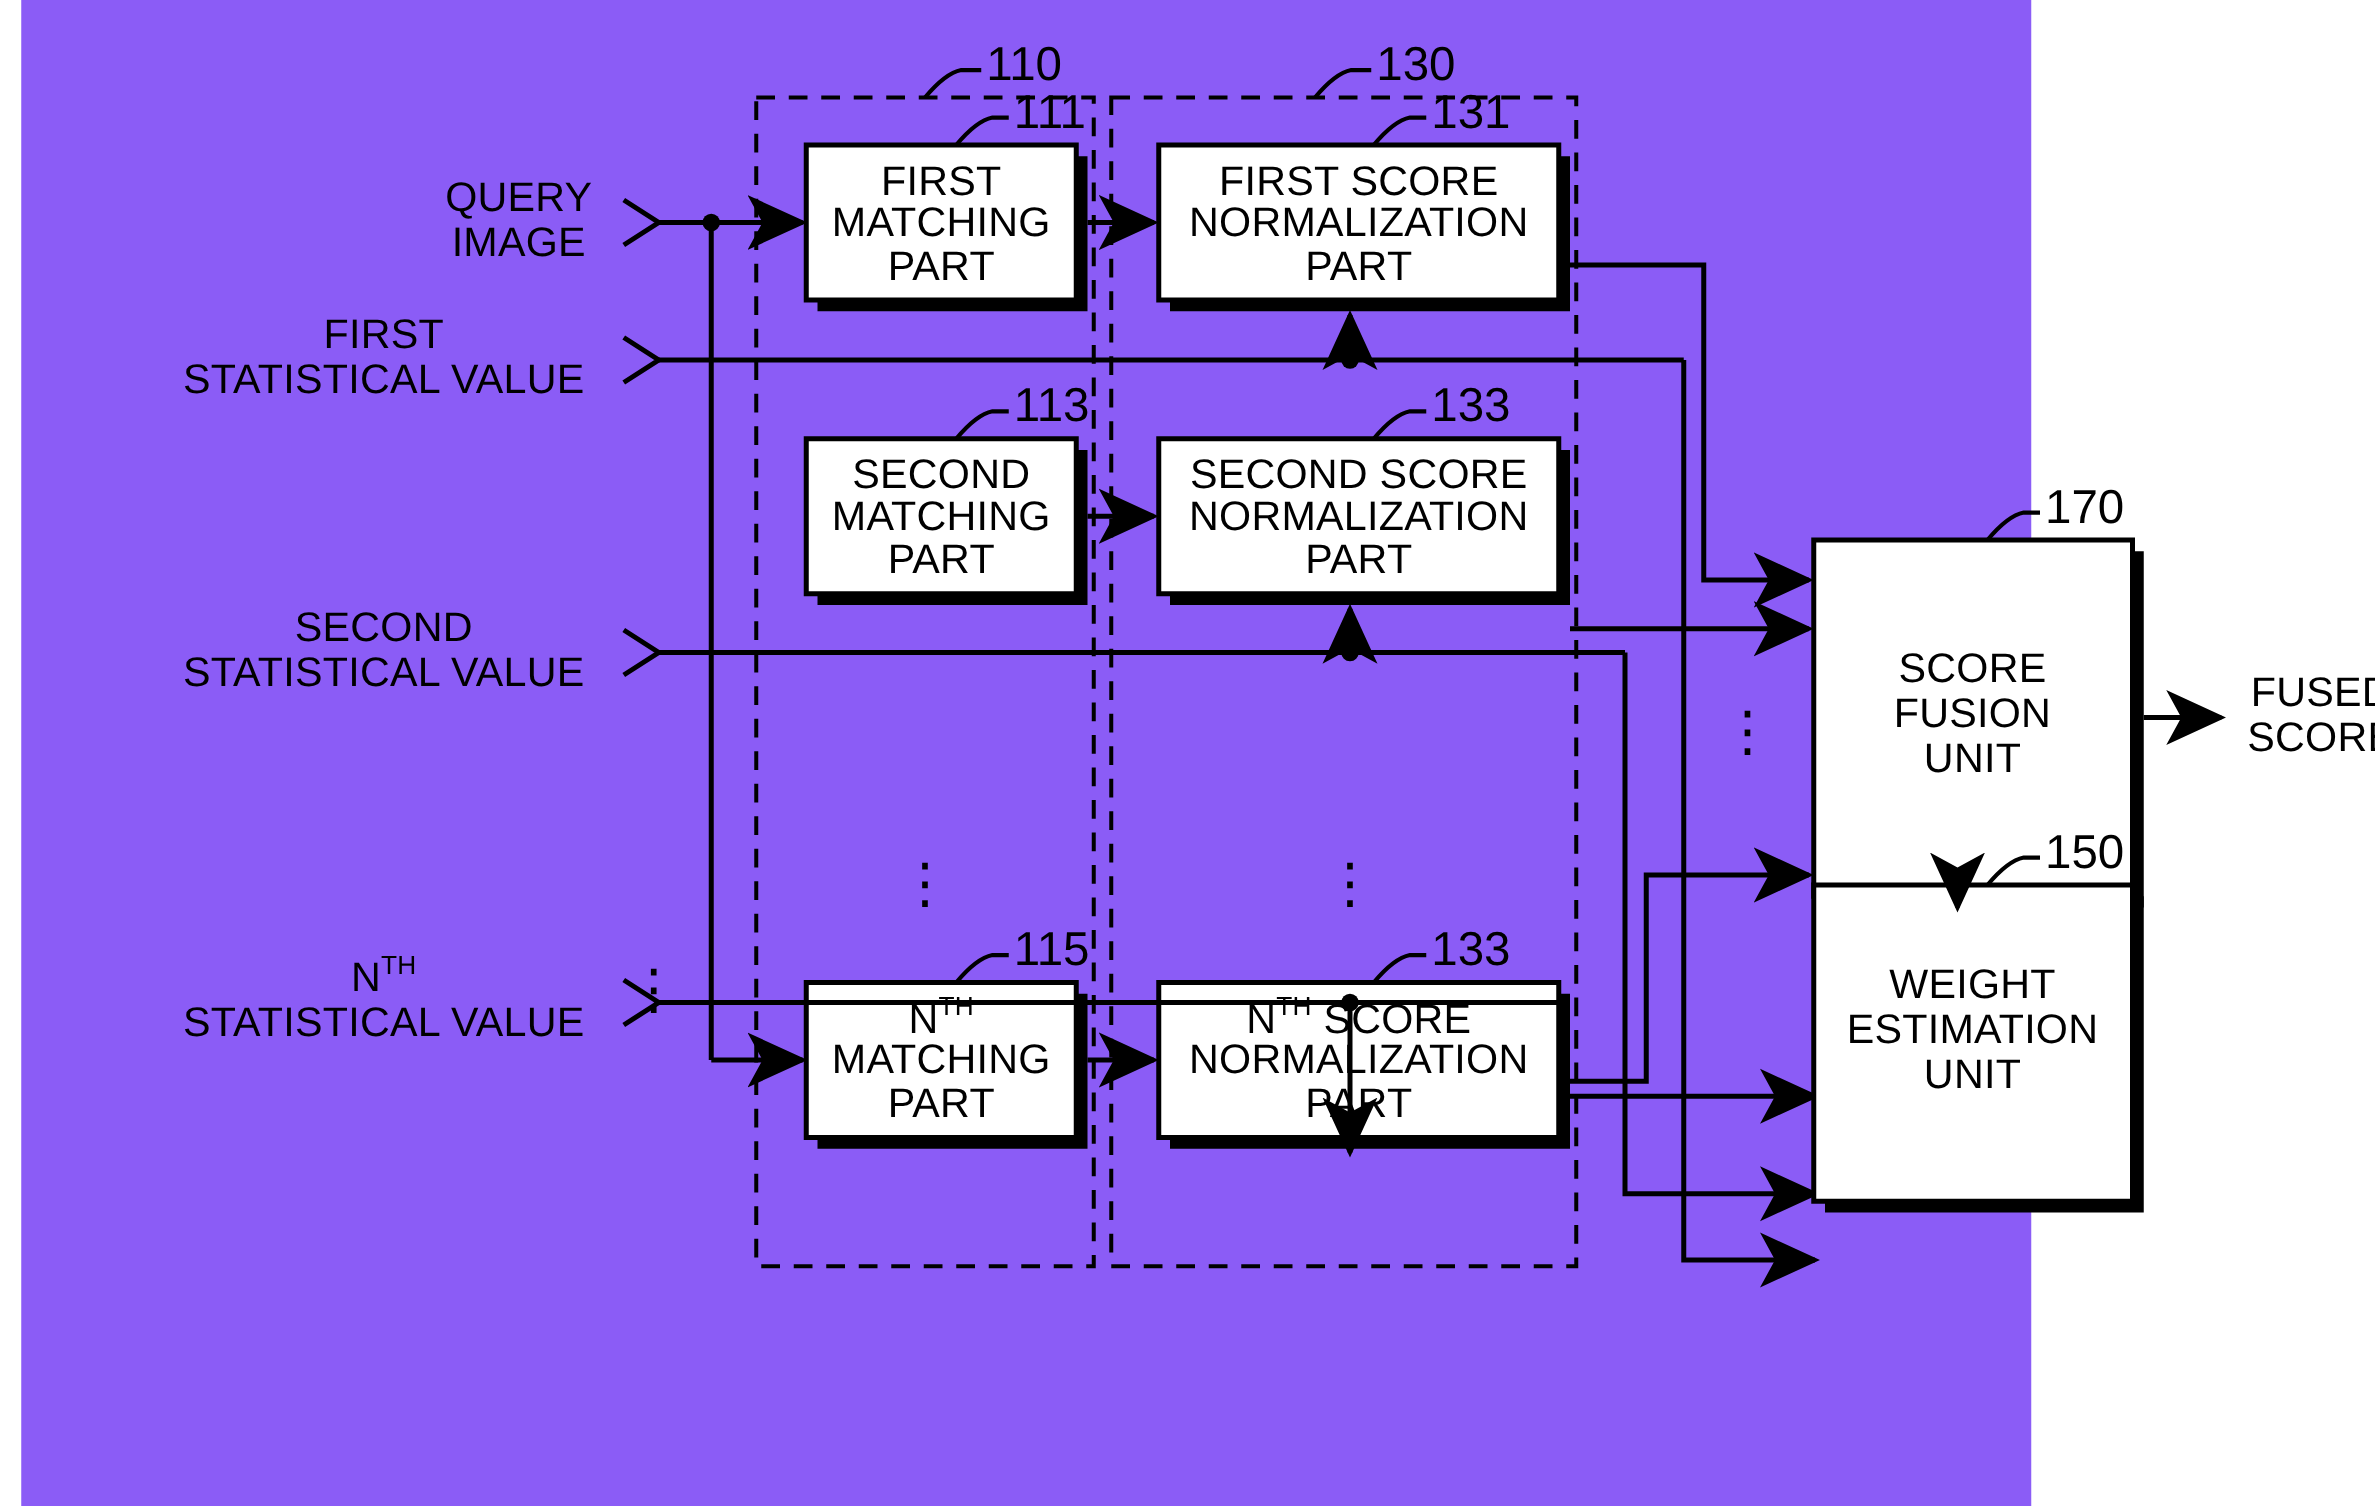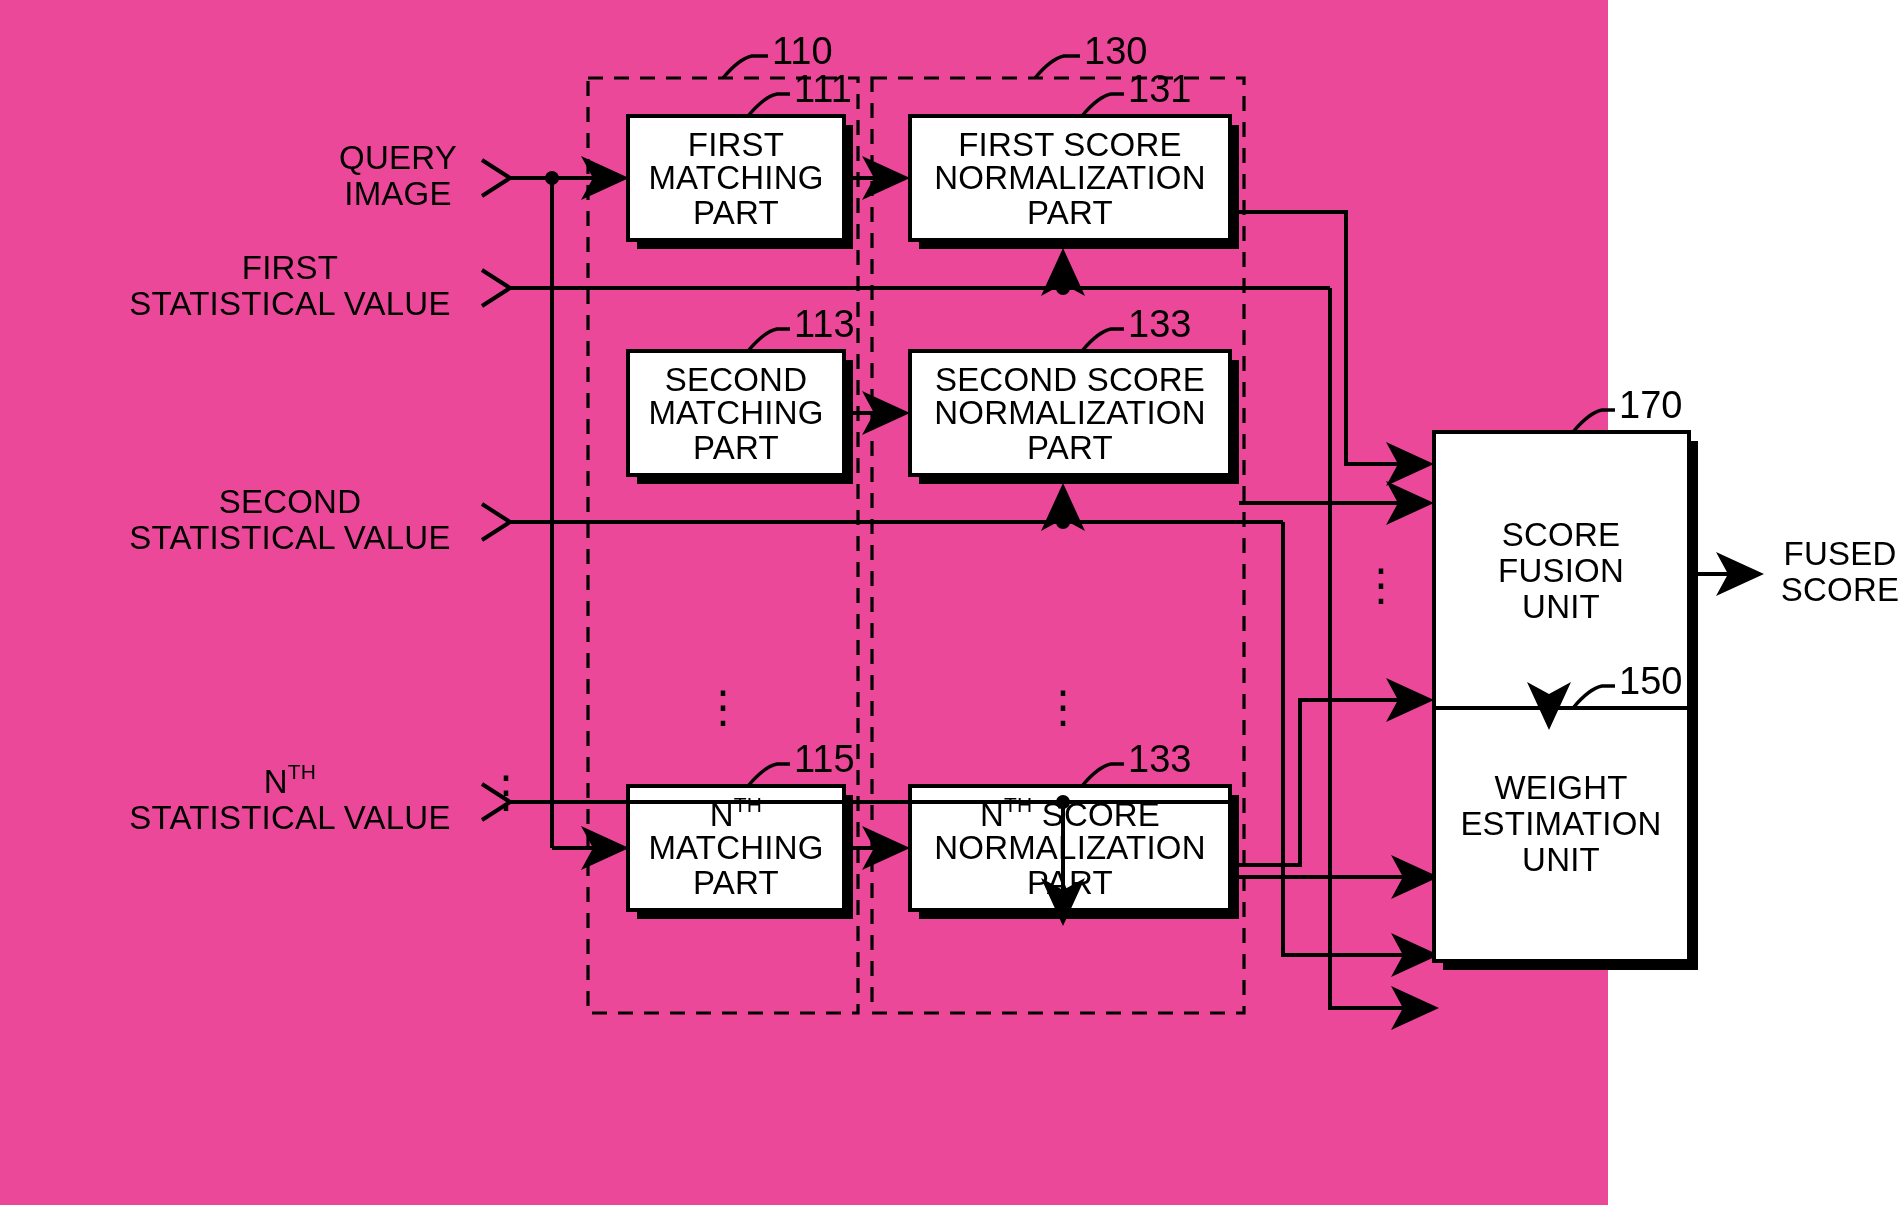--- a/index.html
+++ b/index.html
@@ -1,17 +1,17 @@
 <!DOCTYPE html>
 <html><head>
 <meta charset="utf-8">
 <style>
   html,body{margin:0;padding:0;background:#ffffff;}
   body{width:1900px;height:1205px;overflow:hidden;font-family:"Liberation Sans",sans-serif;}
-  #stage{position:relative;width:1608px;height:1205px;background:#ec4899;}
+  #stage{position:relative;width:1608px;height:1205px;background:#8b5cf6;margin-left:17px;}
   svg{position:absolute;left:0;top:0;width:1900px;height:1205px;}
   .blk{fill:#ffffff;stroke:#000000;stroke-width:4;}
   .shadow{fill:#000000;}
   .dash{fill:none;stroke:#000000;stroke-width:3.2;stroke-dasharray:15 11;}
   .wire{fill:none;stroke:#000000;stroke-width:4;stroke-linecap:butt;}
   .lead{fill:none;stroke:#000000;stroke-width:3.4;}
   .dotj{fill:#000000;}
   text{font-family:"Liberation Sans",sans-serif;fill:#000000;}
   .btxt{font-size:33px;text-anchor:middle;dominant-baseline:middle;letter-spacing:0.2px;}
   .ltxt{font-size:33px;text-anchor:middle;dominant-baseline:middle;letter-spacing:0.2px;}

